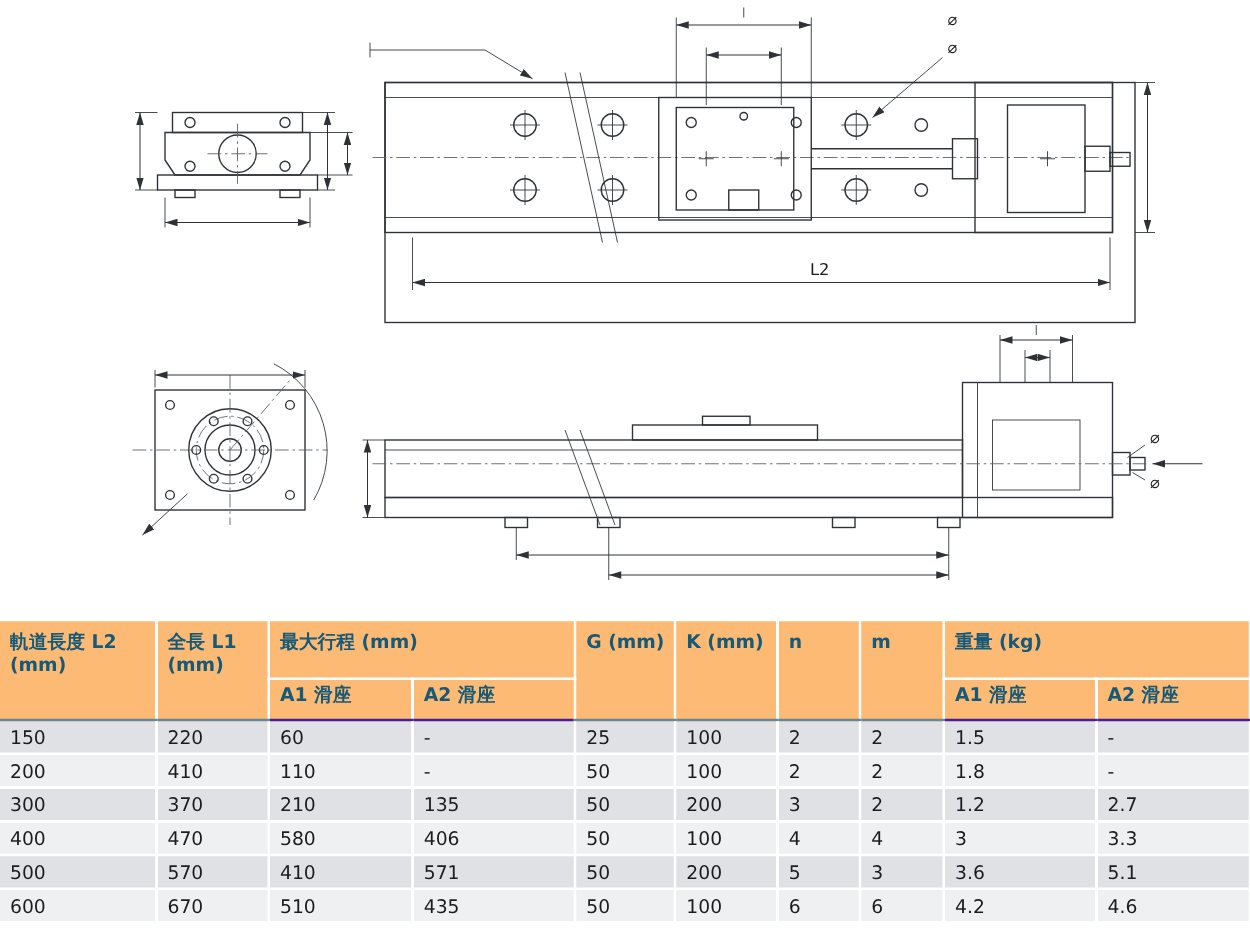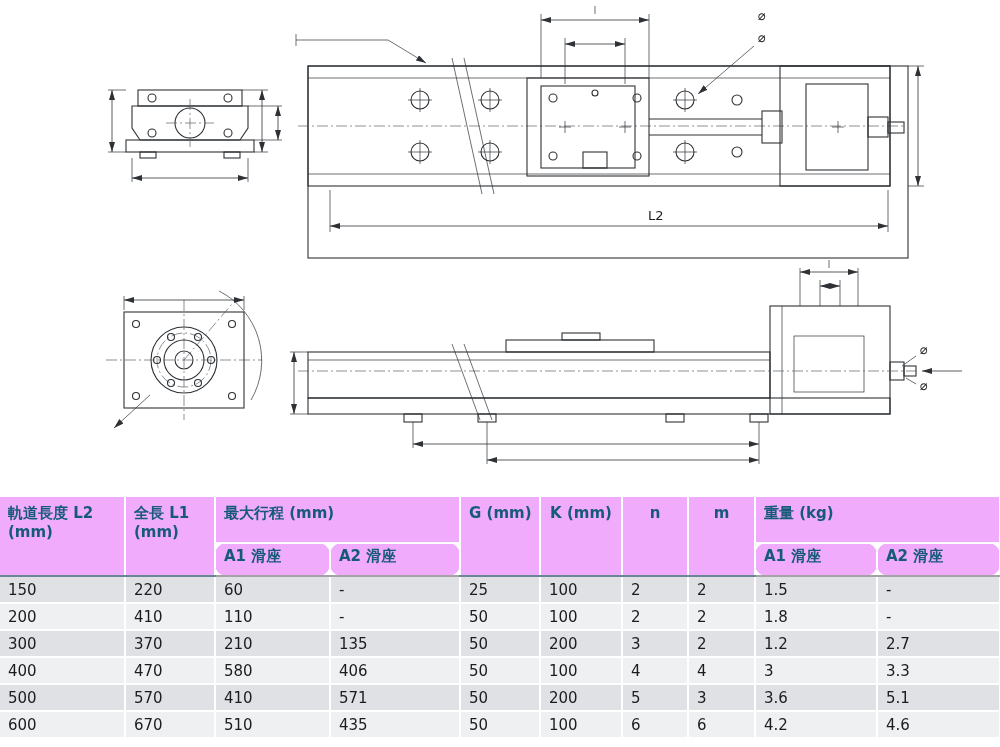--- a/index.html
+++ b/index.html
@@ -7,25 +7,25 @@
   .page { width:1000px; margin:0 auto; }
   .drawing-area { width:1000px; height:494px; overflow:hidden; }
   svg .ln   { fill:none; stroke:#2e3236; stroke-width:1.1; }
   svg .thin { fill:none; stroke:#2e3236; stroke-width:0.7; }
   svg .cl   { fill:none; stroke:#5a5e63; stroke-width:0.7; stroke-dasharray:11 3 2 3; }
   svg .dim  { fill:none; stroke:#2e3236; stroke-width:0.8; }
   svg text  { font-family:"DejaVu Sans","Liberation Sans",sans-serif; font-size:13px; fill:#1c1c1e; }
 
   table.spec { width:1000px; border-collapse:collapse; table-layout:fixed; margin-top:3px; }
   .spec th, .spec td { border-right:2px solid #fff; border-bottom:2px solid #fff; padding:3px 8px; text-align:left; overflow:hidden; white-space:nowrap; }
-  .spec th { background:#f0abfc; color:#175a78; font-size:15px; font-weight:bold; line-height:1.25; }
+  .spec th { background:#fdba74; color:#175a78; font-size:15px; font-weight:bold; line-height:1.25; }
   .spec tr.h1 th { height:46px; vertical-align:top; padding-top:7px; }
-  .spec tr.h2 th { height:33px; vertical-align:top; border-bottom:2px solid #a3a3a3;border-radius:12px; }
+  .spec tr.h2 th { height:33px; vertical-align:top; border-bottom:2px solid #4c1d95; }
   .spec th.full  { border-bottom:2px solid #6a8795; }
-  .spec th.va-mid { vertical-align:middle; padding-top:3px;text-align:center; }
+  .spec th.va-mid { vertical-align:middle; padding-top:3px; }
   .spec td { font-size:15px; color:#1c1c1e; height:27px; }
   .spec tbody tr:nth-child(odd)  td { background:#dfe1e4; }
   .spec tbody tr:nth-child(even) td { background:#eef0f2; }
 </style>
 </head>
 <body>
 
 <div class="page">
 
   <div class="drawing-area">

